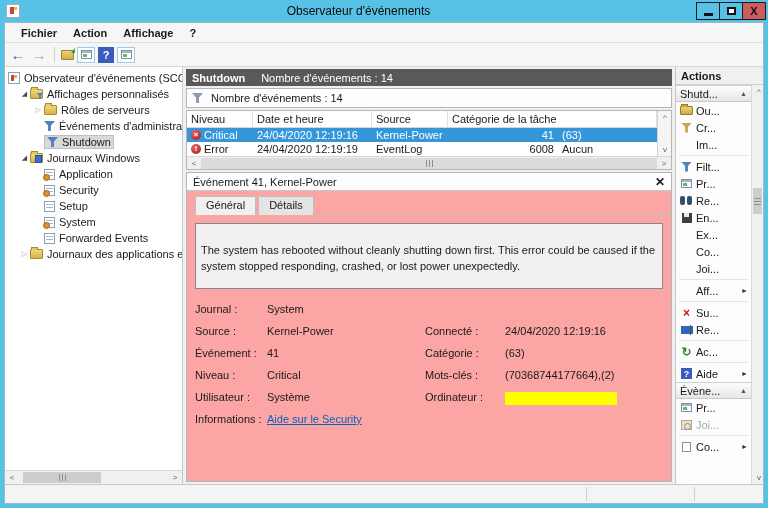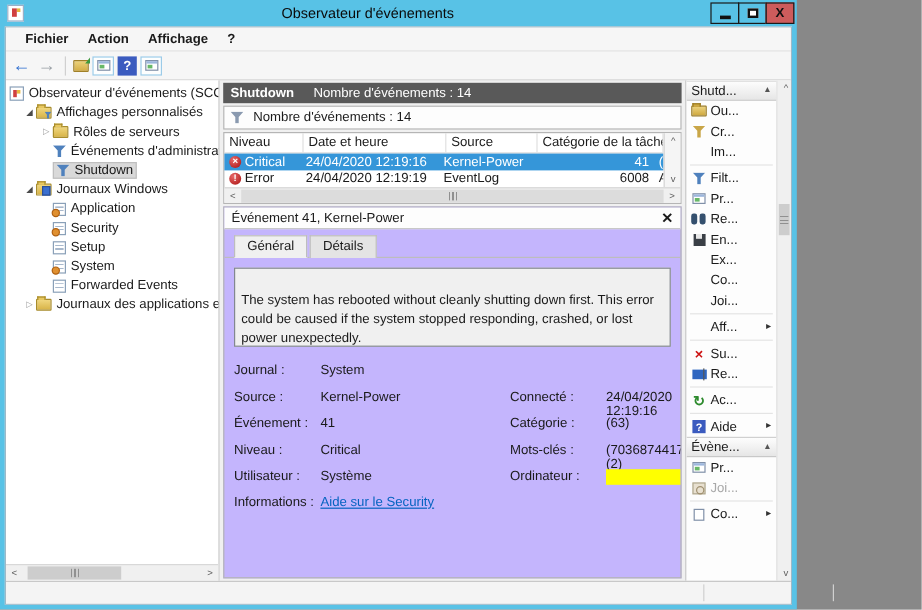--- a/index.html
+++ b/index.html
@@ -1,17 +1,17 @@
 <!DOCTYPE html>
 <html><head>
 <meta charset="utf-8">
 <style>
 * { margin:0; padding:0; box-sizing:border-box; }
 body { font-family:"Liberation Sans", sans-serif; background:#888; }
-.window { width:664px; height:508px; background:#58c2e6; display:flex; flex-direction:column; position:relative; }
+.window { width:768px; height:508px; background:#58c2e6; display:flex; flex-direction:column; position:relative; }
 
 
 .titlebar { height:22px; display:flex; align-items:center; padding:0 2px 0 6px; }
 .app-icon { width:14px; height:14px; background:#fff; border:1px solid #9ab0c8; position:relative; }
 .app-icon::after { content:""; position:absolute; left:3px; top:2px; width:4px; height:7px; background:#d04040; }
 .app-icon::before { content:""; position:absolute; right:2px; top:2px; width:3px; height:3px; background:#e8b840; }
 .title-text { flex:1; text-align:center; font-size:12px; color:#0a0a0a; }
 .win-controls { display:flex; }
 .win-btn { width:24px; height:18px; display:flex; align-items:center; justify-content:center; font-size:11px; font-weight:bold; color:#111; border:1px solid #1a1a1a; margin-left:-1px; }
 .win-btn.close { background:#cd5c5c; }
@@ -90,21 +90,21 @@
 .trow .td { font-size:11px; padding:0 4px; overflow:hidden; white-space:nowrap; color:#1a1a1a; }
 .trow.selected { background:#3596d9; }
 .trow.selected .td { color:#fff; }
 .sev { width:10px; height:10px; border-radius:50%; background:radial-gradient(circle at 35% 30%, #e86868, #a80f0f); color:#fff; font-size:8px; font-weight:bold; display:inline-flex; align-items:center; justify-content:center; flex:none; margin-right:3px; vertical-align:middle; line-height:1; }
 .level-cell { display:flex; align-items:center; }
 .tbl-vsb { width:14px; border-left:1px solid #d5d5d5; display:flex; flex-direction:column; justify-content:space-between; background:#f5f5f5; }
 .tbl-hsb { height:13px; border-top:1px solid #d5d5d5; background:#f0f0f0; display:flex; align-items:center; }
 .hsb-thumb { flex:1; height:11px; background:#dcdcdc; display:flex; align-items:center; justify-content:center; }
 
 
-.details { flex:1; background:#c4b5fd; border:1px solid #b5b5b5; display:flex; flex-direction:column; min-height:0; }
+.details { flex:1; background:#fca5a5; border:1px solid #b5b5b5; display:flex; flex-direction:column; min-height:0; }
 .det-header { height:18px; background:#fdfdfd; border-bottom:1px solid #c8c8c8; display:flex; align-items:center; padding:0 6px; flex:none; }
 .det-title { font-size:11px; color:#1a1a1a; flex:1; }
 .det-close { font-size:12px; font-weight:bold; color:#1a1a1a; cursor:default; }
 .det-tabs { display:flex; padding:4px 0 0 8px; flex:none; border-bottom:1px solid #bdbdbd; }
 .tab { font-size:11px; padding:2px 10px 3px; border:1px solid #bdbdbd; border-bottom:none; background:#e4e4e4; color:#1a1a1a; margin-right:2px; position:relative; top:1px; }
 .tab.active { background:#f0f0f0; border-bottom:1px solid #f0f0f0; z-index:2; }
 .det-body { flex:1; padding:8px 8px 4px; overflow:hidden; }
 .msg-box { border:1px solid #828790; background:#f0f0f0; font-size:11px; color:#1a1a1a; padding:19px 5px; height:66px; line-height:1.45; margin-bottom:14px; }
 .fields { font-size:11px; color:#1a1a1a; }
 .frow { display:flex; height:22px; align-items:flex-start; }
@@ -373,20 +373,21 @@
                 <span class="fv1"><span class="link">Aide sur le Security</span></span>
                 <span class="fl2"></span>
                   <span class="fv2"></span>
               </div>
             </div>
           </div>
         </div>
       </div>
 
       <div class="actions">
+        <div class="actions-title">Actions</div>
         <div class="actions-body">
           <div class="actions-list">
 
             <div class="a-section">
               <span>Shutd...</span>
               <span class="collapse">▲</span>
             </div>
             <div class="a-item">
               <span class="aic">
                   <span class="ic-folderop"></span>

